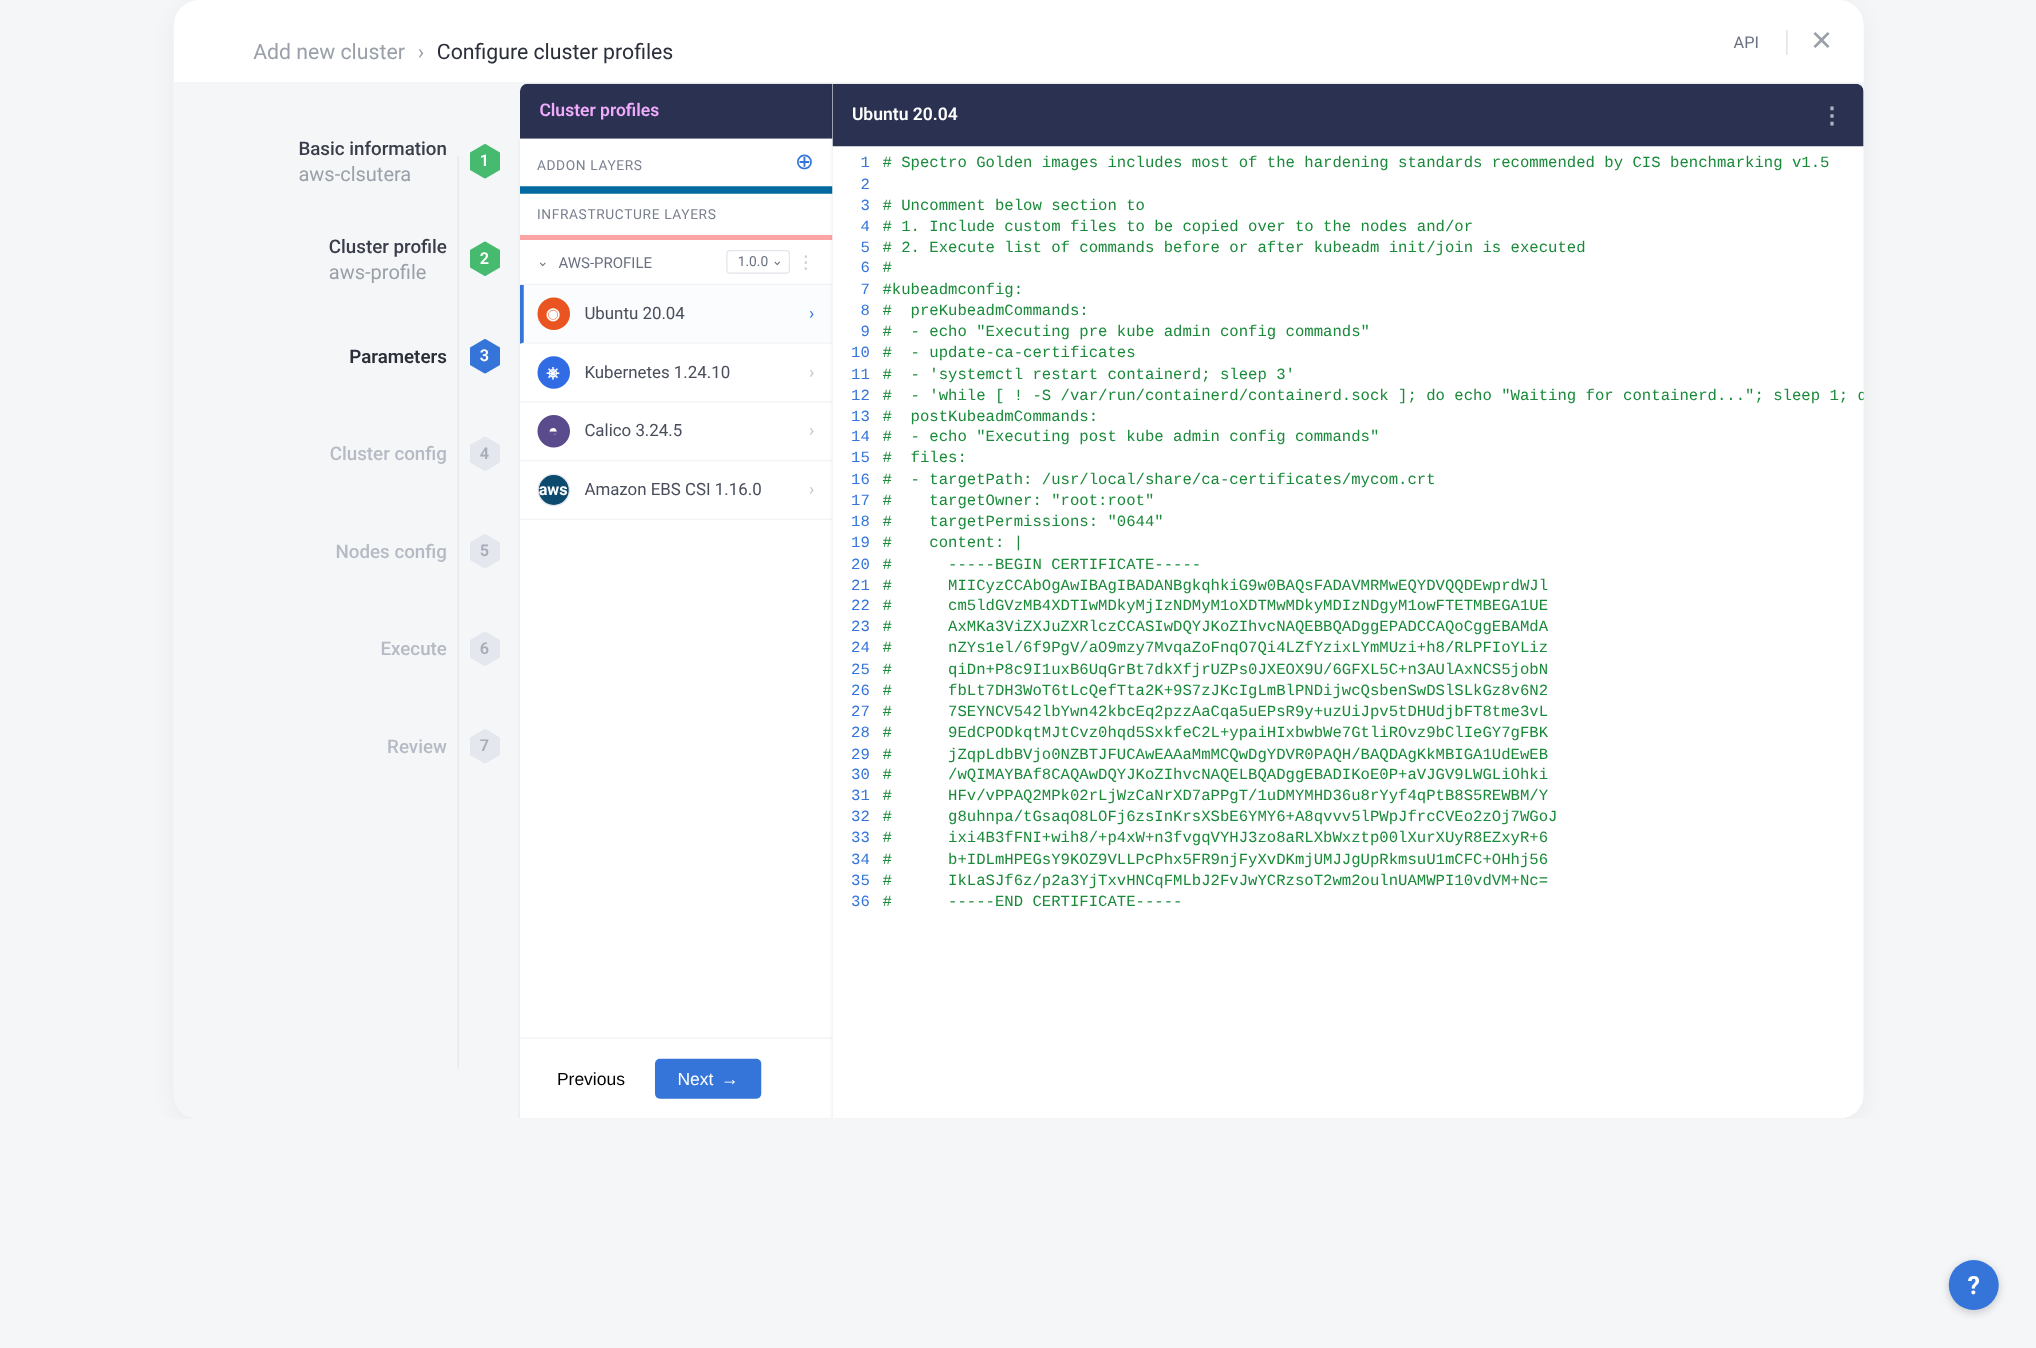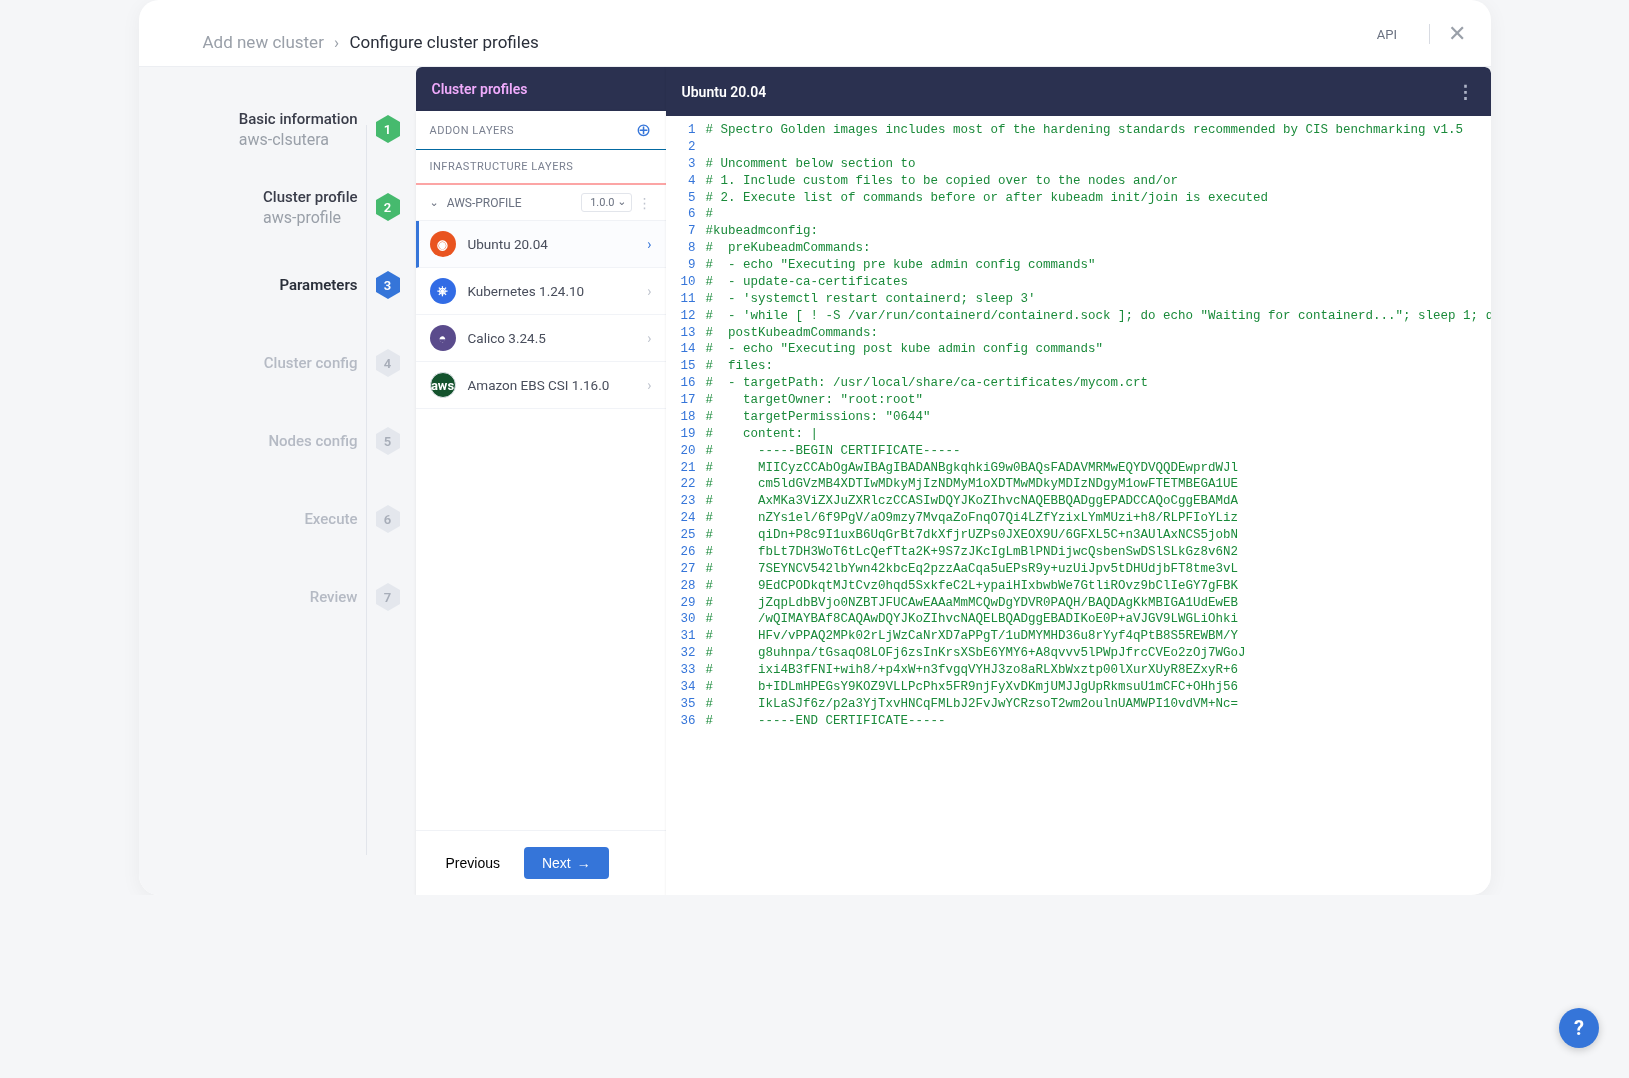--- a/index.html
+++ b/index.html
@@ -3,21 +3,21 @@
 <meta charset="utf-8">
 <style>
 * { box-sizing: border-box; margin: 0; padding: 0; }
 body { font-family: -apple-system, BlinkMacSystemFont, "Segoe UI", Roboto, sans-serif; background: #f5f6f8; color: #3a3d4a; font-size: 14px; }
 .modal { background: #fff; border-radius: 20px; overflow: hidden; margin: 0 auto; width: 1352px; height: 895px; display: flex; flex-direction: column; box-shadow: 0 4px 20px rgba(0,0,0,0.05); }
 .topbar { display: flex; align-items: center; padding: 16px 24px 14px 64px; border-bottom: 1px solid #eceef2; }
 .breadcrumb { flex: 1; font-size: 17px; margin-top: 16px; }
 .breadcrumb .bc1 { color: #9aa0a9; }
 .breadcrumb .sep { color: #9aa0a9; margin: 0 6px; }
 .breadcrumb .bc2 { color: #2a2f3a; }
-.api { color: #6a7180; font-size: 13px; margin-right: 32px; }
+.api { color: #6a7180; font-size: 13px; margin-right: 22px; }
 .vdiv { width: 1px; height: 20px; background: #d8dbe2; margin-right: 18px; }
 .close { color: #9aa0a9; font-size: 22px; line-height: 1; cursor: pointer; }
 .body { flex: 1; display: flex; overflow: hidden; background: #f5f6f8; }
 .steps { width: 277px; padding-top: 46px; position: relative; }
 .steps-line { position: absolute; top: 58px; bottom: 40px; left: 227px; width: 1px; background: #e2e5eb; }
 .step { position: relative; display: flex; align-items: center; justify-content: flex-end; margin-bottom: 46px; padding-right: 58px; height: 32px; }
 .step-textbox { text-align: left; }
 .step-title { font-size: 15px; color: #3a3d4a; font-weight: 500; }
 .step-title.current { color: #2a2f3a; font-weight: 600; }
 .step-title.future { color: #b5bac4; }
@@ -25,39 +25,39 @@
 .hex { position: absolute; right: 14px; width: 28px; height: 28px; display: flex; align-items: center; justify-content: center; color: #fff; font-size: 13px; font-weight: 600; }
 .hex svg { position: absolute; width: 28px; height: 28px; }
 .hex span { position: relative; z-index: 1; }
 .hex.done svg path { fill: #46ba6e; }
 .hex.cur svg path { fill: #3575d9; }
 .hex.todo svg path { fill: #e4e7ed; }
 .hex.todo span { color: #a7adb8; }
 .midcol { width: 250px; display: flex; flex-direction: column; }
 .mid-header { background: #2b3150; color: #f0abfc; font-weight: 600; font-size: 14px; padding: 14px 16px; border-top-left-radius: 6px; }
 .panel-box { background: #fff; flex: 1; box-shadow: 0 1px 3px rgba(0,0,0,0.08); display: flex; flex-direction: column; }
-.layers-head { padding: 10px 14px; font-size: 11px; letter-spacing: 0.5px; color: #7a8090; text-transform: uppercase; display: flex; align-items: center; justify-content: space-between; border-bottom: 1px solid #0369a1; }
+.layers-head { padding: 10px 14px; font-size: 11px; letter-spacing: 0.5px; color: #7a8090; text-transform: uppercase; display: flex; align-items: flex-end; justify-content: space-between; border-bottom: 6px solid #0369a1; }
 .add-btn { color: #3575d9; font-size: 18px; line-height: 1; cursor: pointer; }
-.infra-head { padding: 10px 14px; font-size: 11px; letter-spacing: 0.5px; color: #7a8090; text-transform: uppercase; border-bottom: 2px solid #fca5a5; }
+.infra-head { padding: 10px 14px; font-size: 11px; letter-spacing: 0.5px; color: #7a8090; text-transform: uppercase; border-bottom: 4px solid #fca5a5; }
 .profile-row { padding: 8px 14px; display: flex; align-items: center; border-bottom: 1px solid #f0f2f6; font-size: 12px; color: #6a7180; }
 .profile-row .chevd { margin-right: 8px; font-size: 11px; }
 .profile-row .name { flex: 1; }
 .profile-row .ver { border: 1px solid #e2e5eb; border-radius: 3px; padding: 2px 16px 2px 8px; font-size: 11px; color: #6a7180; position: relative; }
 .profile-row .ver::after { content: "⌄"; position: absolute; right: 4px; top: 1px; font-size: 11px; }
 .profile-row .dots { color: #bfc4ce; margin-left: 6px; font-size: 14px; }
 .layer { display: flex; align-items: center; padding: 10px 14px; border-bottom: 1px solid #f1f3f7; cursor: pointer; font-size: 13.5px; color: #494e5c; }
 .layer.active { border-left: 3px solid #3575d9; background: #fbfcfe; padding-left: 11px; }
 .layer .ico { width: 26px; height: 26px; border-radius: 50%; margin-right: 12px; display: flex; align-items: center; justify-content: center; font-size: 13px; color: #fff; font-weight: 700; }
 .layer .chev { color: #bfc4ce; font-size: 14px; }
 .layer.active .chev { color: #3575d9; }
 .layer .txt { flex: 1; }
 .i-ubuntu { background: #e95420; }
 .i-k8s { background: #326ce5; }
 .i-calico { background: #5a4b8c; }
-.i-aws { background: #14532d; border: 1px solid #e2e5eb; color: #ff9900; font-size: 9px; font-weight: 700; }
+.i-aws { background: #0c4a6e; border: 1px solid #e2e5eb; color: #ff9900; font-size: 9px; font-weight: 700; }
 .footer { padding: 16px 18px; display: flex; gap: 12px; margin-top: auto; border-top: 1px solid #f0f2f6; }
 .btn-prev { background: #fff; border: none; color: #000000; font-size: 14px; padding: 8px 12px; cursor: pointer; border-radius: 4px; }
 .btn-next { background: #3575d9; color: #fff; border: none; font-size: 14px; padding: 8px 18px; cursor: pointer; border-radius: 4px; display: flex; align-items: center; gap: 6px; }
 .editor-col { flex: 1; display: flex; flex-direction: column; background: #fff; box-shadow: 0 1px 3px rgba(0,0,0,0.08); border-top-right-radius: 6px; overflow: hidden; }
 .editor-header { background: #2b3150; color: #fff; font-weight: 600; font-size: 14px; padding: 14px 16px; display: flex; align-items: center; justify-content: space-between; border-top-right-radius: 6px; }
 .editor-menu { color: #aeb4c7; font-size: 18px; cursor: pointer; }
 .code { flex: 1; overflow: auto; font-family: "SFMono-Regular", Consolas, "Liberation Mono", Menlo, monospace; font-size: 12.5px; line-height: 1.35; padding: 6px 0; }
 .code-line { display: flex; }
 .ln { width: 40px; text-align: right; padding-right: 10px; color: #3575d9; user-select: none; flex-shrink: 0; }
 .ct { white-space: pre; color: #1a8a3a; }

